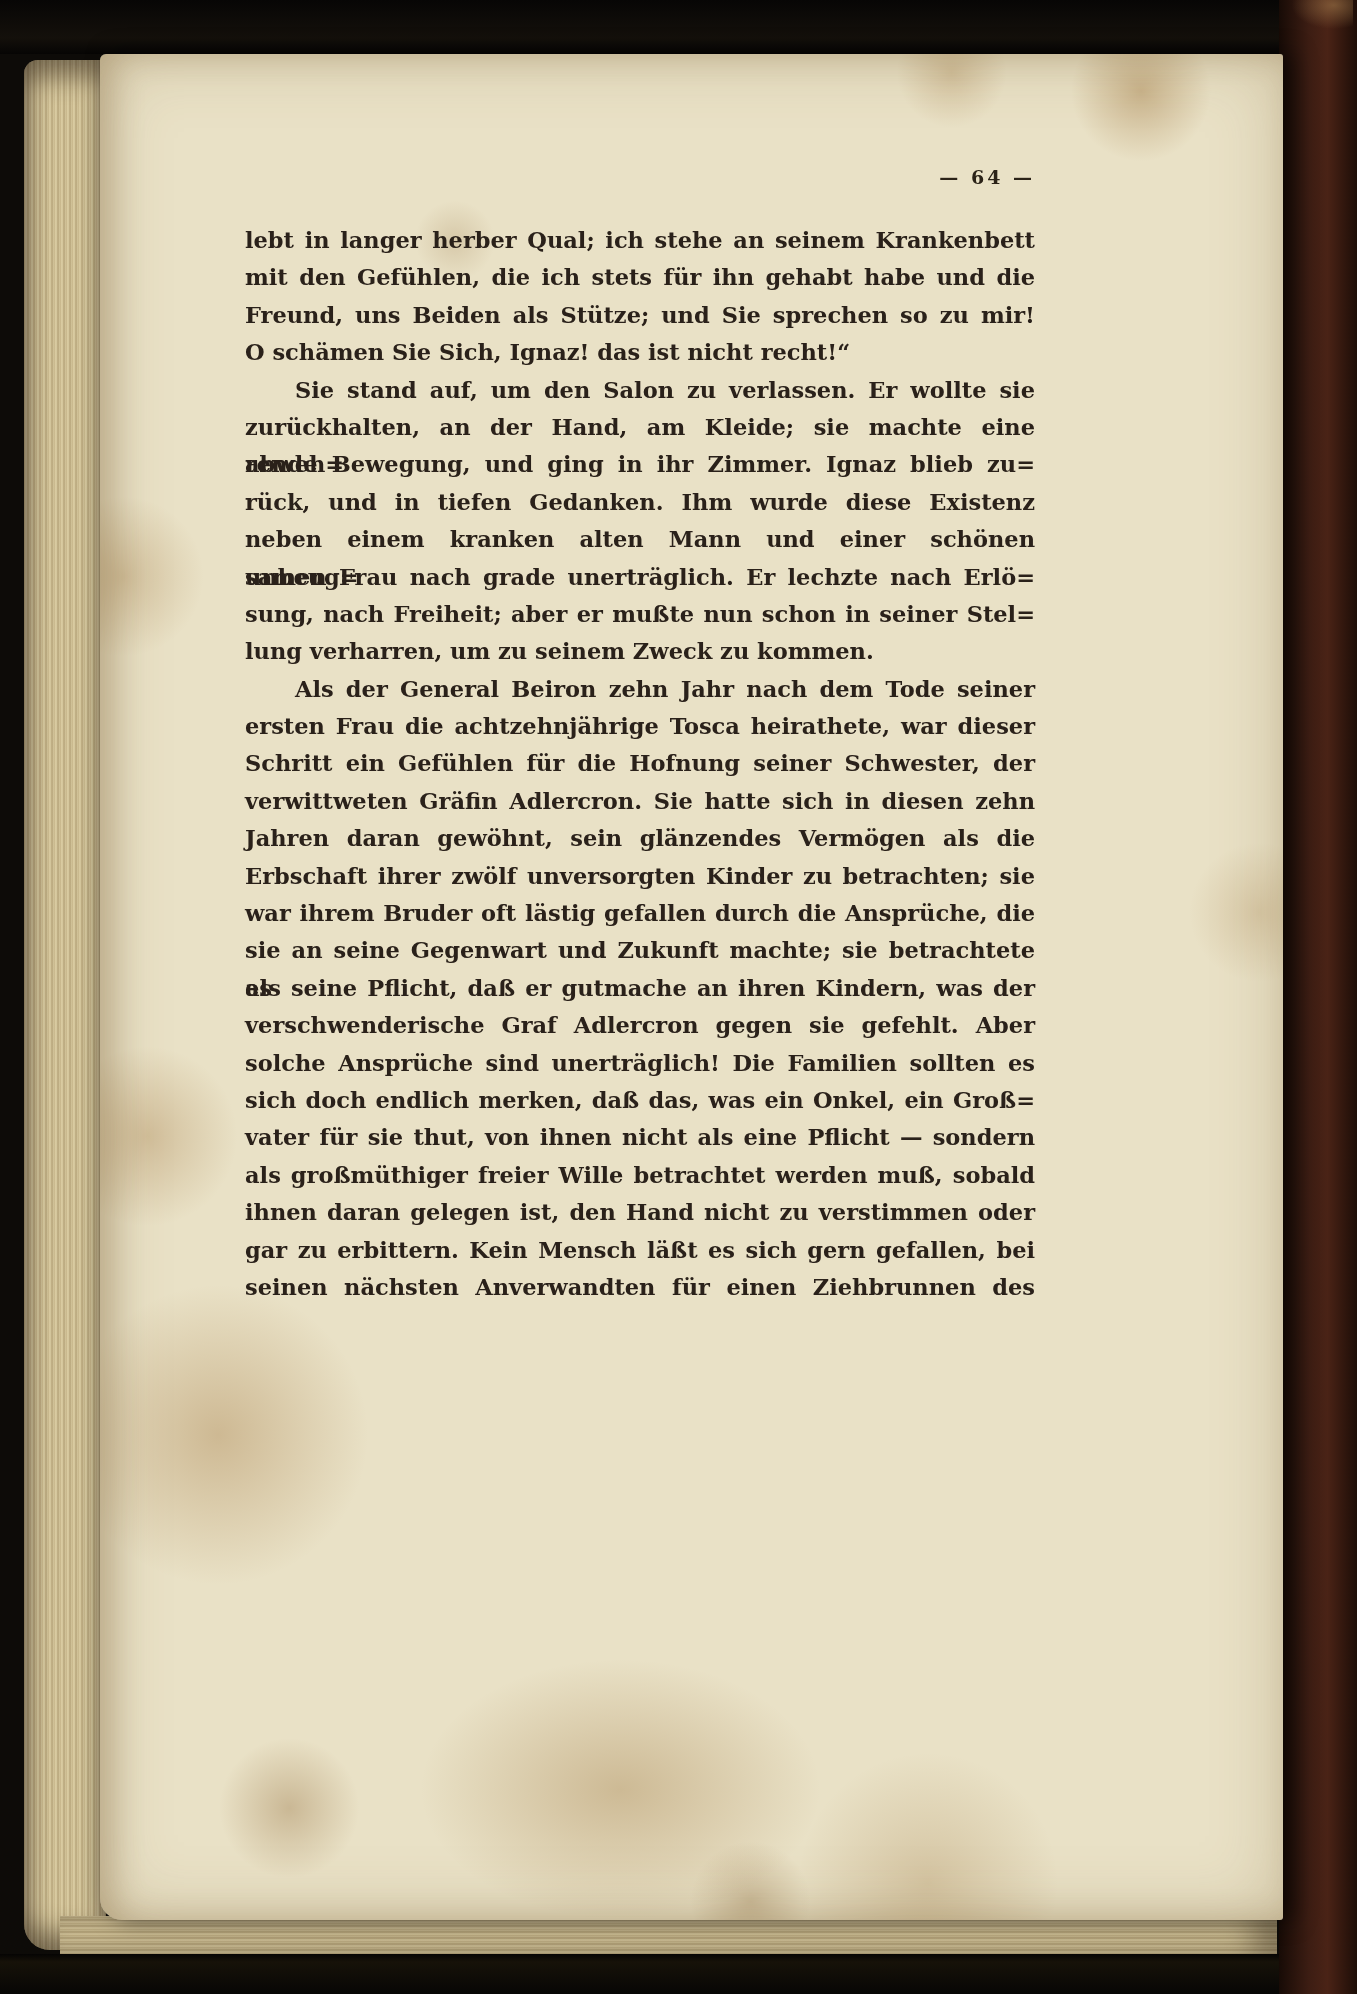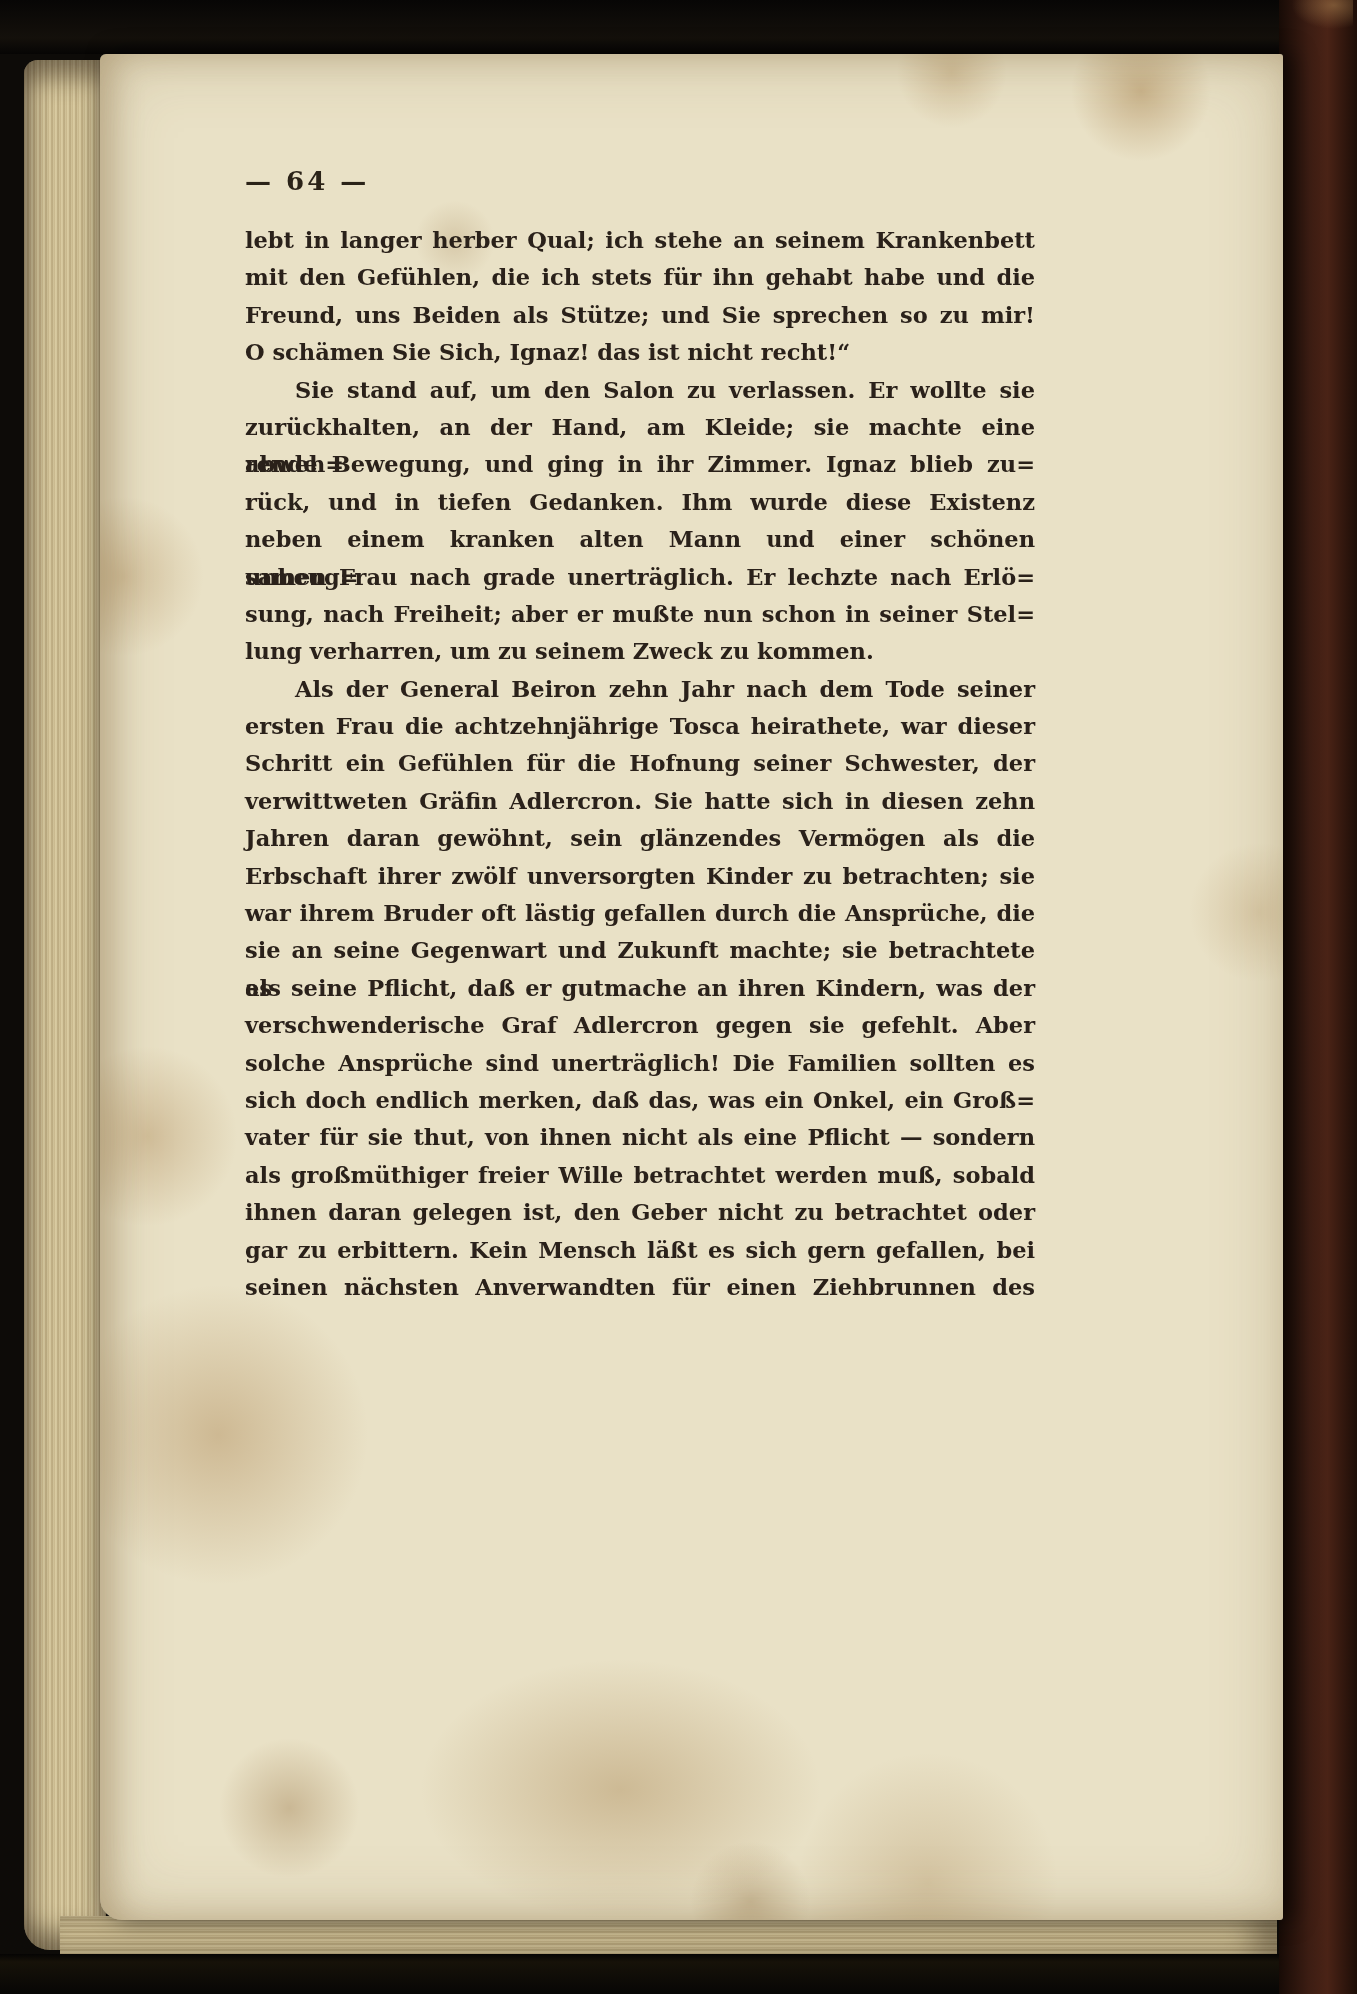--- a/index.html
+++ b/index.html
@@ -82,22 +82,22 @@
       inset 0 0 70px rgba(120,90,40,0.28),
       inset 14px 0 30px rgba(110,80,35,0.25),
       10px 0 22px rgba(0,0,0,0.5);
     border-radius: 6px 3px 3px 22px;
   }
   .page-number {
     position: absolute;
     top: 112px;
     left: 145px;
     width: 790px;
-    text-align: left;
-    font-size: 26px;
+    text-align: right;
+    font-size: 19px;
     font-weight: 700;
     letter-spacing: 3px;
     color: #2b2318;
   }
   .text-block {
     position: absolute;
     top: 168px;
     left: 145px;
     width: 790px;
   }
@@ -151,18 +151,18 @@
         <div class="line">Jahren daran gewöhnt, sein glänzendes Vermögen als die</div>
         <div class="line">Erbschaft ihrer zwölf unversorgten Kinder zu betrachten; sie</div>
         <div class="line">war ihrem Bruder oft lästig gefallen durch die Ansprüche, die</div>
         <div class="line">sie an seine Gegenwart und Zukunft machte; sie betrachtete es</div>
         <div class="line">als seine Pflicht, daß er gutmache an ihren Kindern, was der</div>
         <div class="line">verschwenderische Graf Adlercron gegen sie gefehlt. Aber</div>
         <div class="line">solche Ansprüche sind unerträglich! Die Familien sollten es</div>
         <div class="line">sich doch endlich merken, daß das, was ein Onkel, ein Groß=</div>
         <div class="line">vater für sie thut, von ihnen nicht als eine Pflicht — sondern</div>
         <div class="line">als großmüthiger freier Wille betrachtet werden muß, sobald</div>
-        <div class="line">ihnen daran gelegen ist, den Geber nicht zu betrachtet oder</div>
+        <div class="line">ihnen daran gelegen ist, den Hand nicht zu verstimmen oder</div>
         <div class="line">gar zu erbittern. Kein Mensch läßt es sich gern gefallen, bei</div>
         <div class="line">seinen nächsten Anverwandten für einen Ziehbrunnen des</div>
       </div>
   </div>
 </div>
 
 </body></html>

